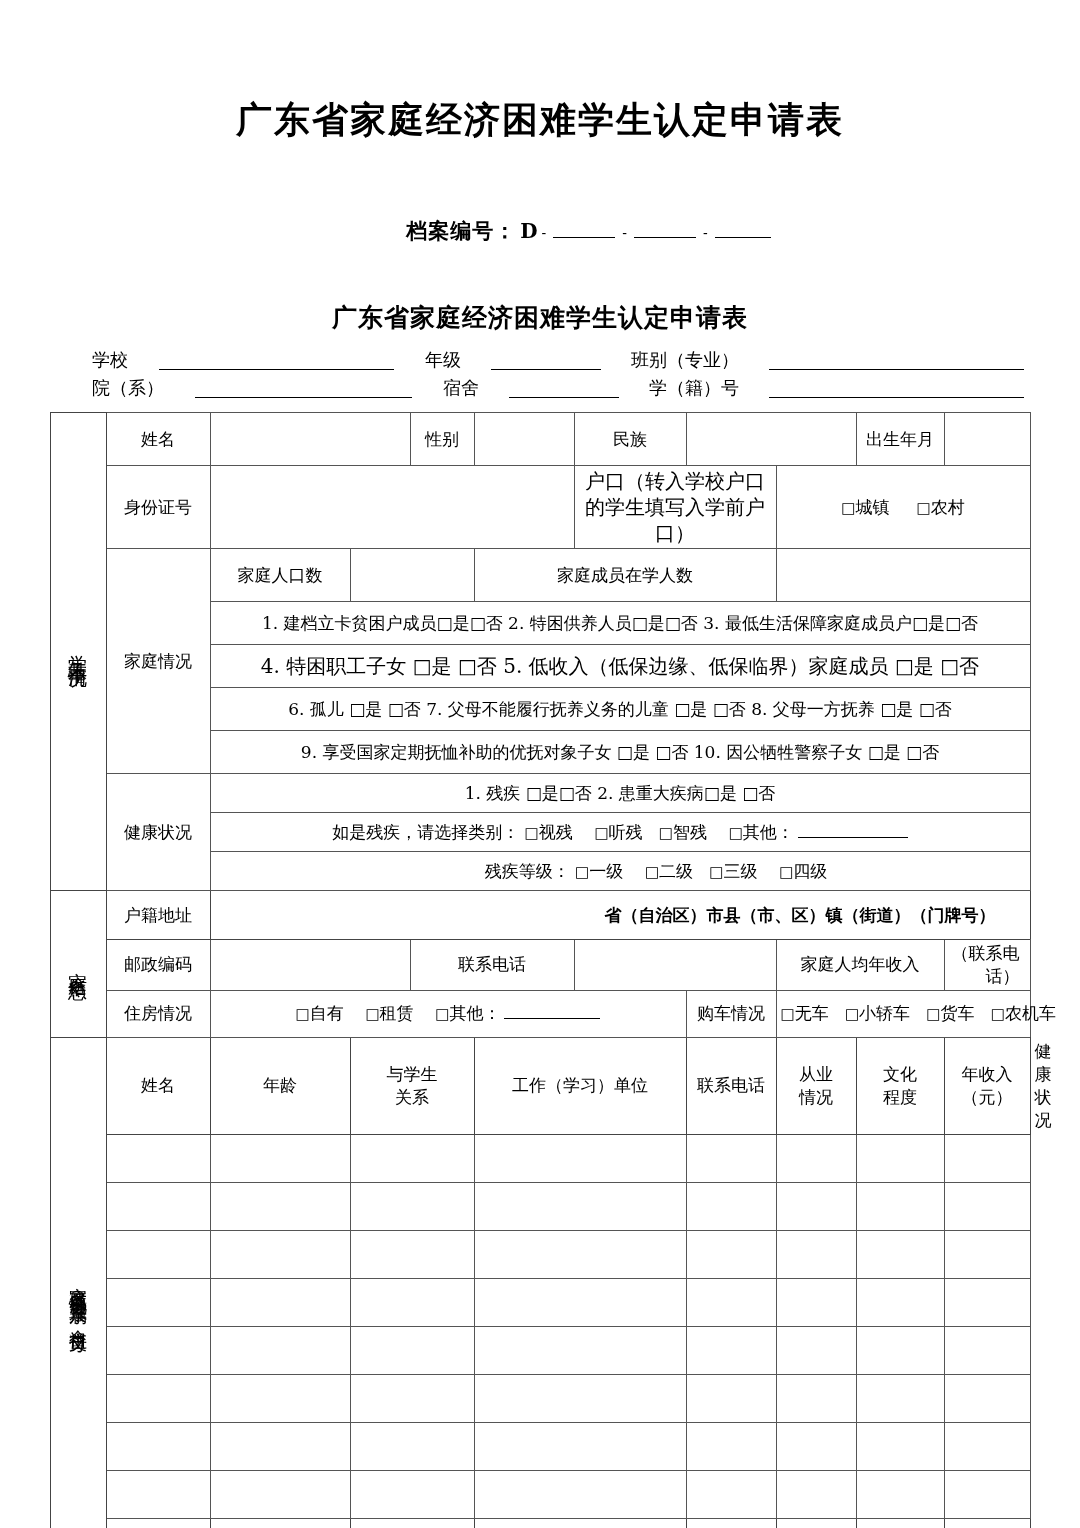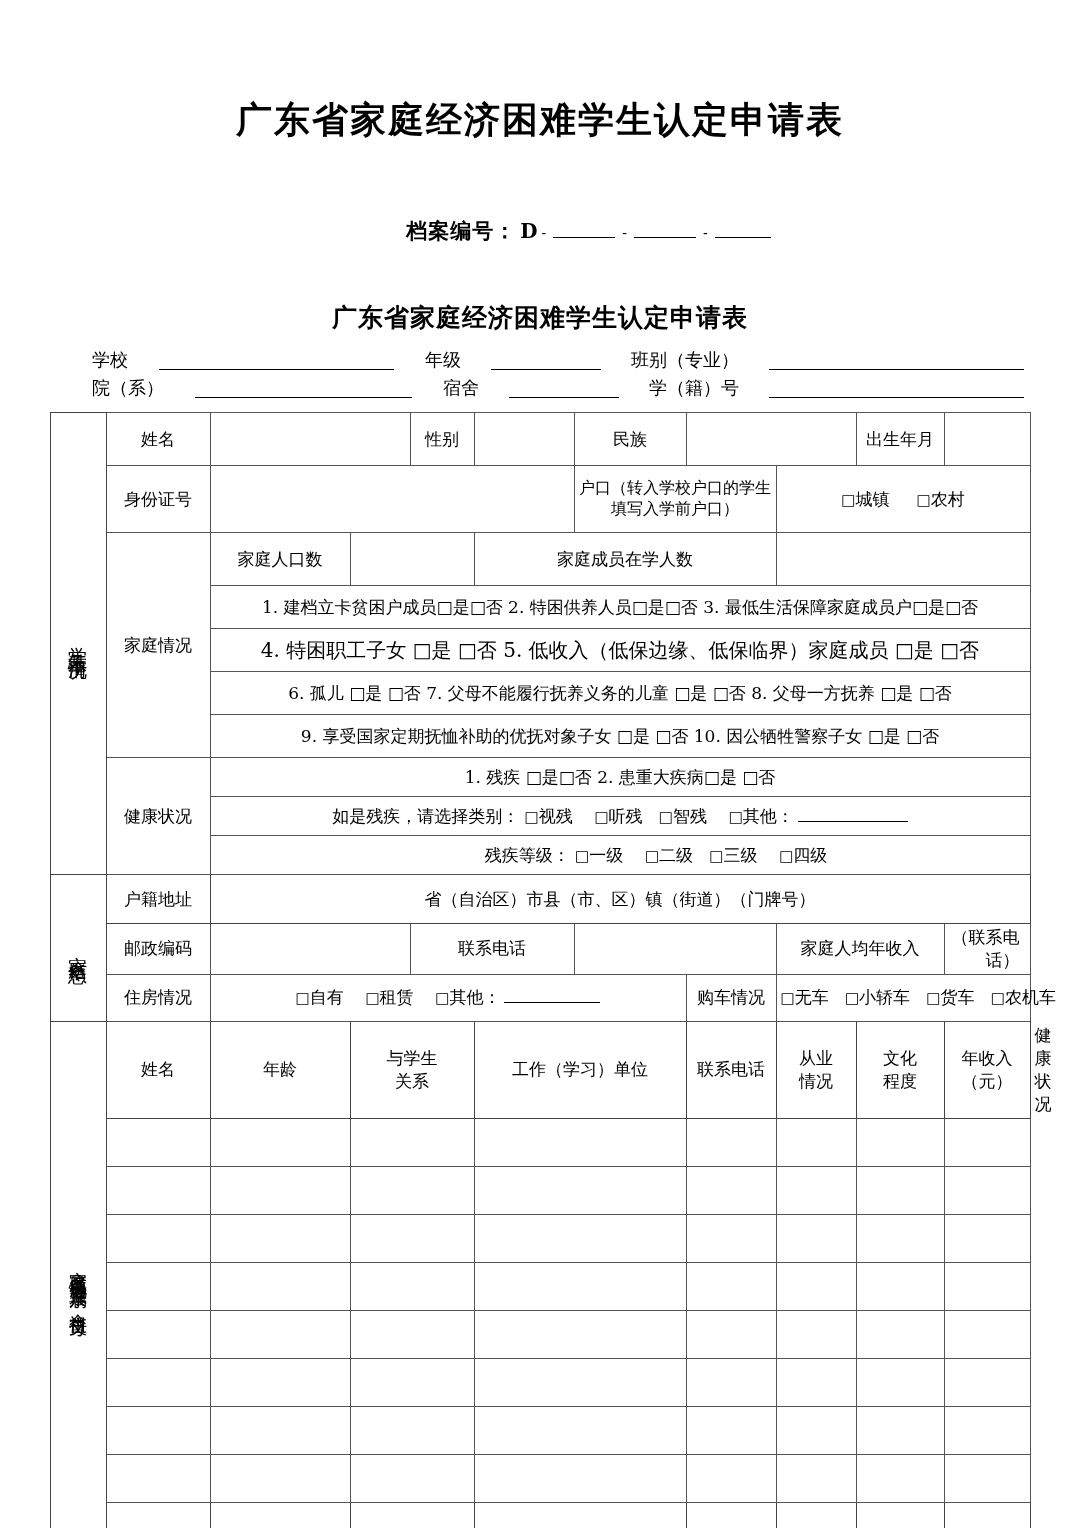--- a/index.html
+++ b/index.html
@@ -99,23 +99,24 @@
     white-space:nowrap;
     display:inline-block;
   }
   .vtext.tight{font-size:18px;letter-spacing:2px;}
   .cb{font-family:"DejaVu Sans","Liberation Sans",sans-serif;font-size:15px;}
   .uline{display:inline-block;width:110px;border-bottom:1.2px solid #000;height:14px;margin-left:4px;}
   .uline-s{display:inline-block;width:96px;border-bottom:1.2px solid #000;height:14px;margin-left:4px;}
   .nowrap{white-space:nowrap;}
   .addr-line{
     display:flex;
-    justify-content:center;
+    justify-content:flex-end;
     padding:0 30px;
     font-size:17px;
+    font-weight:bold;
   }
   .fm-head td{font-size:17px;line-height:1.25;}
   .blankrow td{height:43px;}
 </style>
 </head>
 <body>
 
 <div class="page">
 
   <div class="main-title">广东省家庭经济困难学生认定申请表</div>
@@ -178,21 +179,21 @@
       <td></td>
       <td>民族</td>
       <td colspan="2"></td>
       <td>出生年月</td>
       <td></td>
     </tr>
 
     <tr>
       <td style="height:62px">身份证号</td>
       <td colspan="4"></td>
-      <td colspan="2" style="font-size:16px;line-height:1.3">户口（转入学校户口的学生填写入学前户口）</td>
+      <td colspan="2" style="font-size:20px;line-height:1.3">户口（转入学校户口的学生填写入学前户口）</td>
       <td colspan="3">
         <span class="cb">□</span><span>城镇</span>
         &nbsp;&nbsp;&nbsp;
         <span class="cb">□</span><span>农村</span>
       </td>
     </tr>
 
     <tr>
       <td rowspan="5">家庭情况</td>
       <td style="height:48px">家庭人口数</td>

